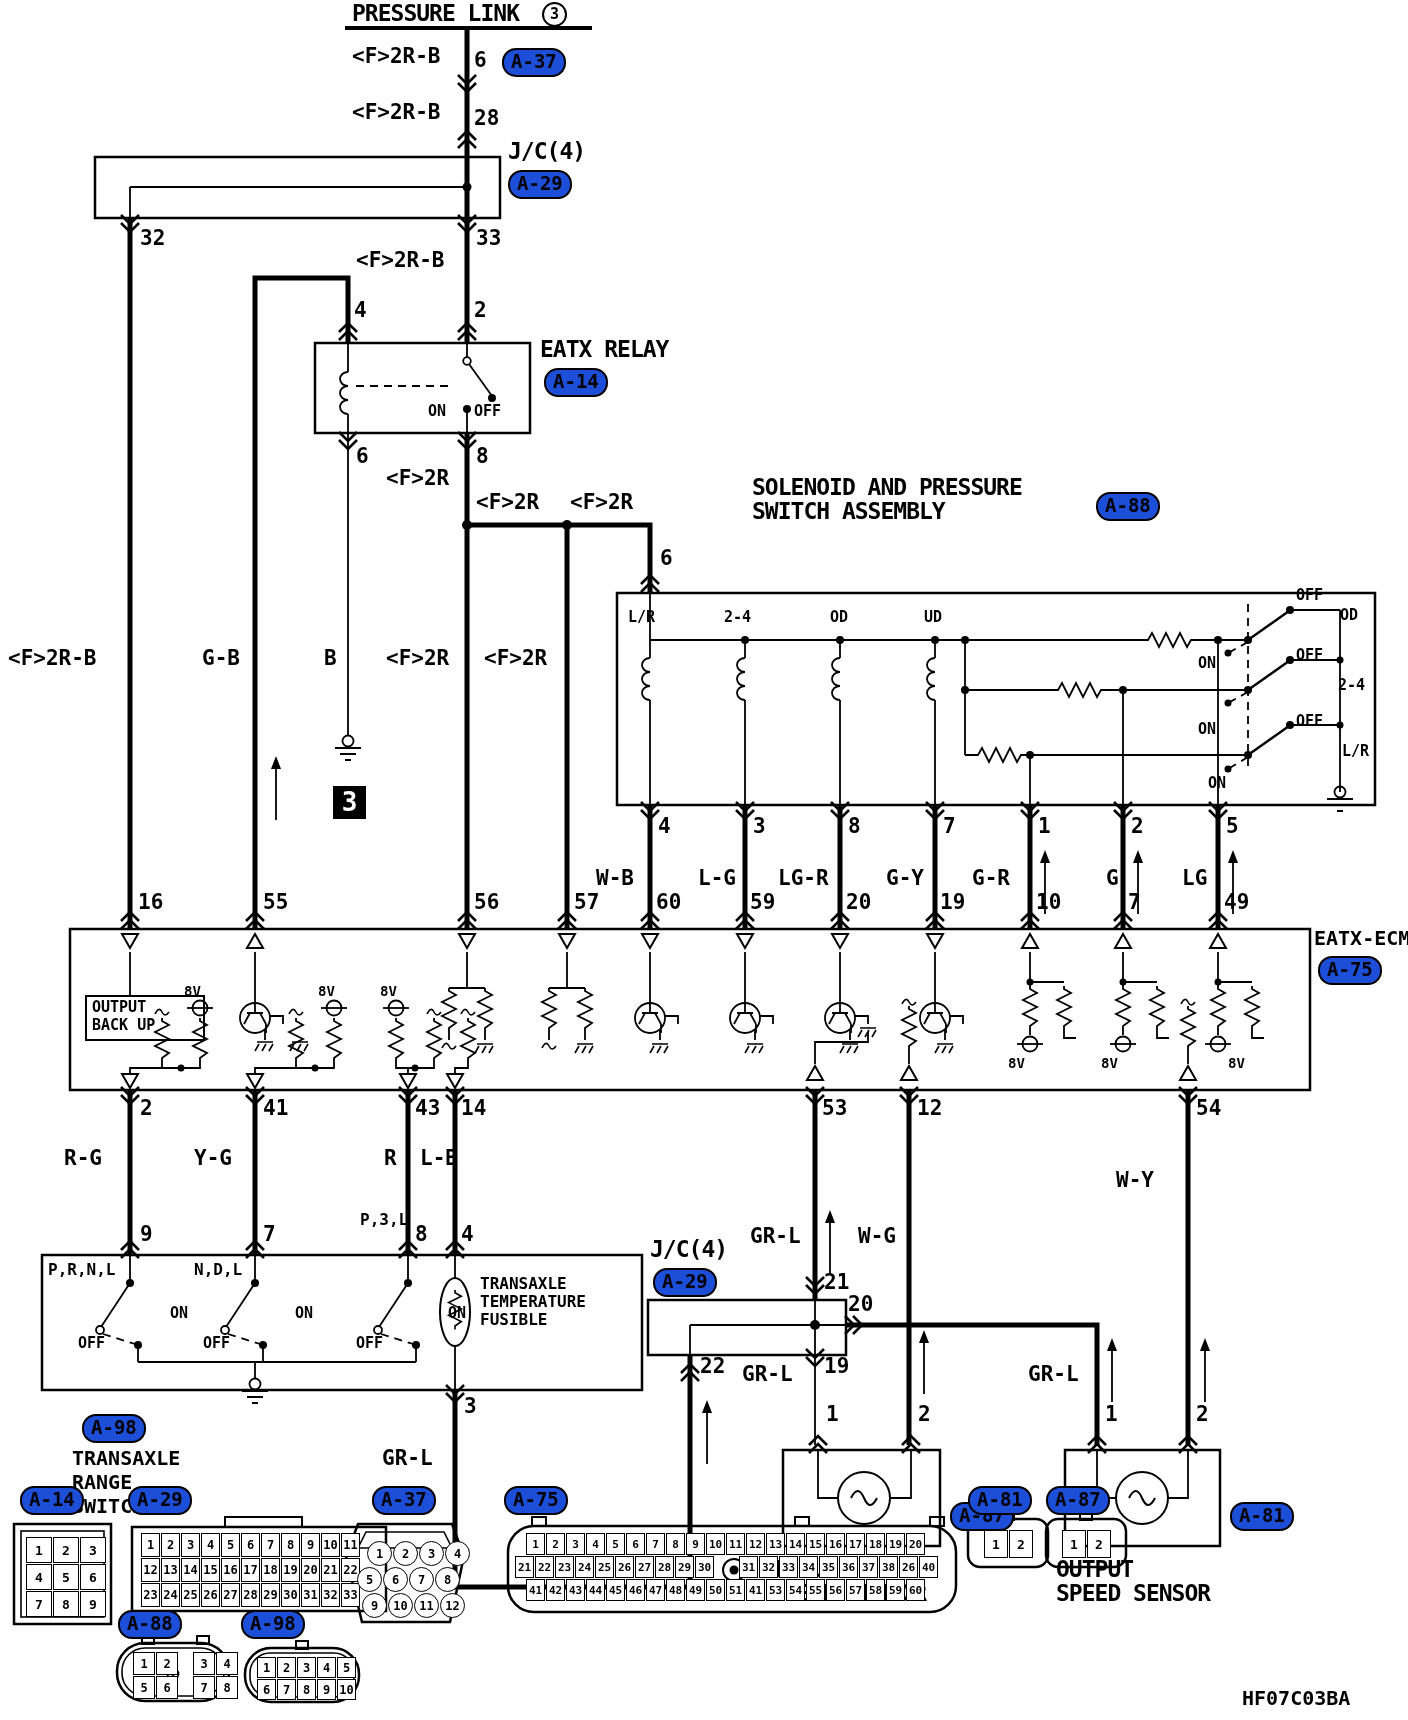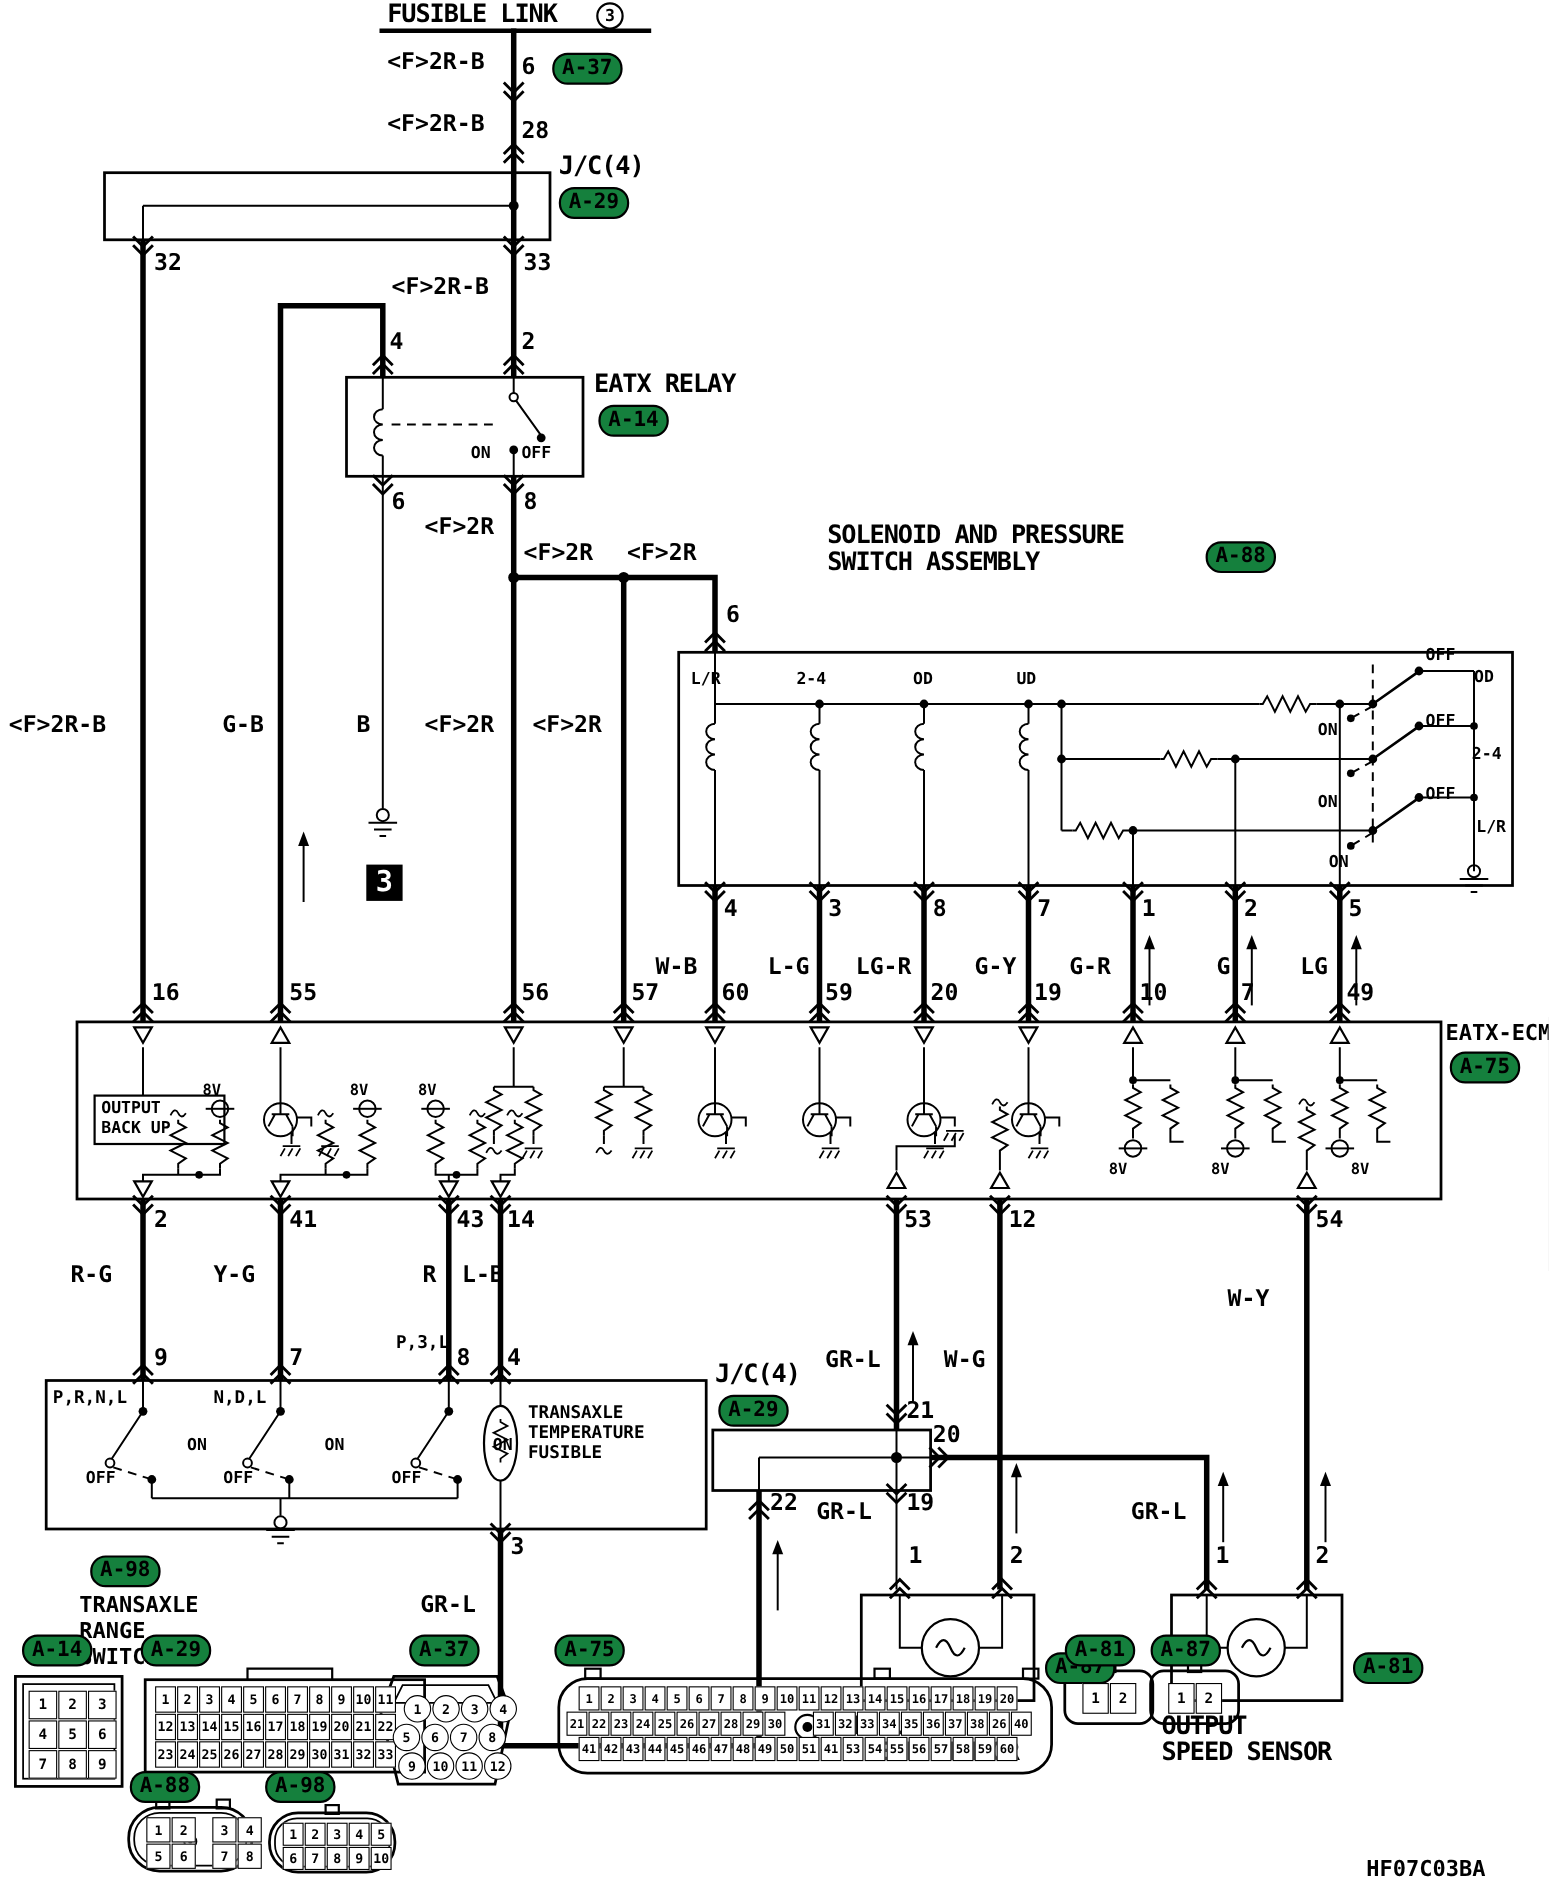--- a/index.html
+++ b/index.html
@@ -6,21 +6,21 @@
   .stage{position:relative;width:1408px;height:1720px;background:#ffffff;overflow:hidden;
          font-family:"DejaVu Sans Mono",monospace;color:#000;}
   svg{position:absolute;left:0;top:0;}
   .lb{position:absolute;font:bold 21px "DejaVu Sans Mono",monospace;white-space:nowrap;line-height:1;}
   .big{font-size:23px;letter-spacing:-1px;}
   .sm{font-size:15px;}
   .s16{font-size:16px;}
   .s14{font-size:14px;}
   .s20{font-size:20px;}
   .badge{position:absolute;display:inline-block;border:2.2px solid #000;border-radius:14px;
-         padding:1px 7px 2px 7px;font:bold 19px "DejaVu Sans Mono",monospace;line-height:1.15;background:#15803d;white-space:nowrap;}
+         padding:1px 7px 2px 7px;font:bold 19px "DejaVu Sans Mono",monospace;line-height:1.15;background:#1d4ed8;white-space:nowrap;}
   .circnum{position:absolute;display:inline-block;width:21px;height:21px;border:2.2px solid #000;border-radius:50%;
          font:bold 15px "DejaVu Sans Mono",monospace;text-align:center;line-height:21px;}
   .blackbox{position:absolute;width:33px;height:33px;background:#000;color:#fff;
          font:bold 26px "DejaVu Sans Mono",monospace;text-align:center;line-height:33px;}
   .pgrid{position:absolute;}
   .prow{display:flex;gap:1px;margin-top:1px;}
   .pcell{border:1.6px solid #000;background:#fff;display:flex;align-items:center;justify-content:center;
          font:bold 13px "DejaVu Sans Mono",monospace;}
   .g-a14 .pcell{width:24px;height:24px;}
   .g-a29 .pcell{width:17px;height:22px;font-size:12px;}
@@ -396,21 +396,21 @@
     <rect x="250" y="1653" width="104" height="44" rx="20" stroke-width="1.6"></rect>
     <rect x="296" y="1641" width="12" height="8" stroke-width="2"></rect>
   </g>
   <g>
     <circle cx="173" cy="1674" r="5.5" fill="none" stroke="#000" stroke-width="1.8"></circle>
     <circle cx="173" cy="1674" r="2" fill="#000"></circle>
     <circle cx="734" cy="1570" r="4.5" fill="#000"></circle>
   </g>
 </svg>
 
-<i class="lb big" style="left:352px;top:2px;border-bottom:0">FUSIBLE LINK</i>
+<i class="lb big" style="left:352px;top:2px;border-bottom:0">PRESSURE LINK</i>
 <span class="circnum" style="left:542px;top:2px">3</span>
 
 <i class="lb" style="left:352px;top:46px">&lt;F&gt;2R-B</i>
 <i class="lb" style="left:474px;top:50px">6</i>
 <span class="badge" style="left:502px;top:48px">A-37</span>
 <i class="lb" style="left:352px;top:102px">&lt;F&gt;2R-B</i>
 <i class="lb" style="left:474px;top:108px">28</i>
 
 <i class="lb big" style="left:508px;top:140px">J/C(4)</i>
 <span class="badge" style="left:508px;top:170px">A-29</span>

